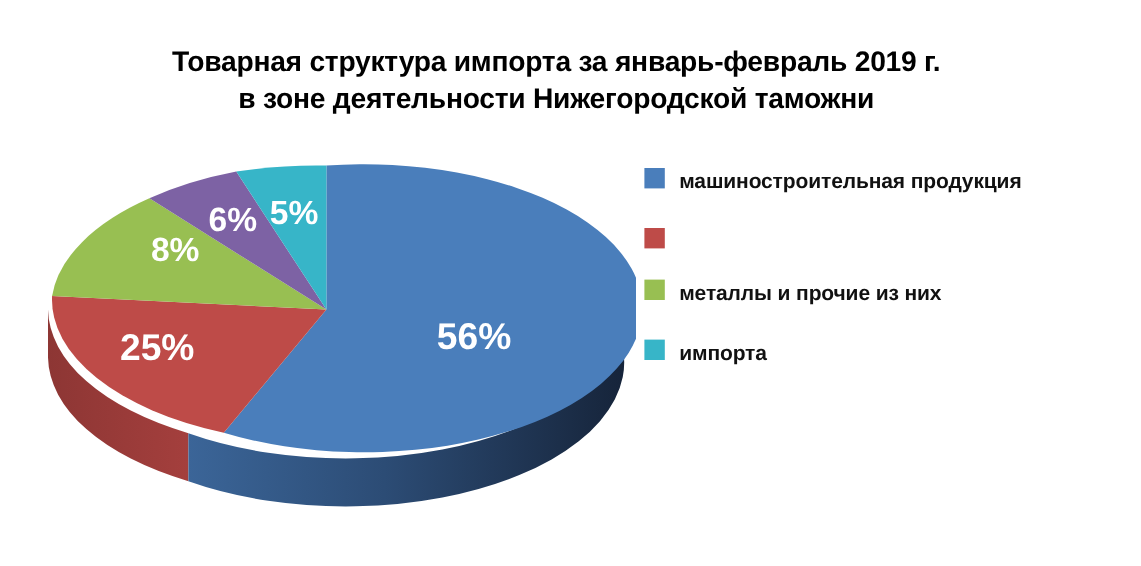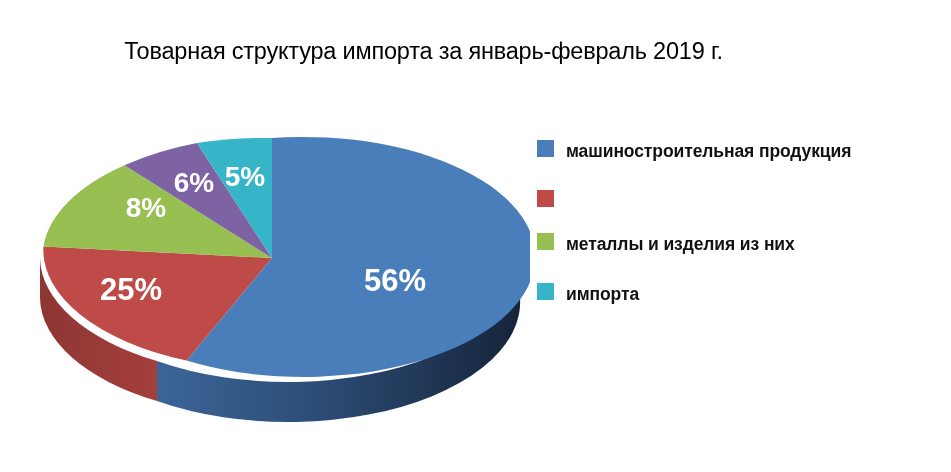--- a/index.html
+++ b/index.html
@@ -19,24 +19,25 @@
     position: absolute;
     inset: 0;
   }
   .title-block {
     position: absolute;
     left: 0;
     top: 36px;
     width: 847px;
     text-align: center;
     color: #000000;
-    font-weight: normal;
+    font-weight: bold;
     font-size: 23.5px;
     line-height: 31px;
     letter-spacing: -0.2px;
+    padding-left: 40px;
   }
   .title-line {
     display: block;
     white-space: nowrap;
   }
   #pie-area {
     position: absolute;
     left: 0;
     top: 120px;
     width: 530px;
@@ -81,20 +82,21 @@
     white-space: pre-line;
   }
 </style>
 </head>
 <body>
 
 <div id="chart-root">
 
   <div class="title-block">
     <span class="title-line">Товарная структура импорта за январь-февраль 2019 г.</span>
+    <span class="title-line">в зоне деятельности Нижегородской таможни</span>
   </div>
 
   <div id="pie-area">
     <svg id="pie-svg" width="530" height="340" viewBox="0 0 530 340">
       <defs>
         <linearGradient id="grad-blue-side" x1="0" y1="0" x2="1" y2="0">
           <stop offset="0%" stop-color="#3b6598"></stop>
           <stop offset="45%" stop-color="#2c4c75"></stop>
           <stop offset="100%" stop-color="#16243a"></stop>
         </linearGradient>
@@ -137,21 +139,21 @@
   <div id="legend">
     <div class="legend-row">
       <span class="legend-swatch" style="background: rgb(74, 126, 187);"></span>
       <span class="legend-label">машиностроительная продукция</span>
     </div>
     <div class="legend-row">
       <span class="legend-swatch" style="background: rgb(190, 75, 72);"></span>
     </div>
     <div class="legend-row">
       <span class="legend-swatch" style="background: rgb(152, 191, 82);"></span>
-      <span class="legend-label">металлы и изделия из них</span>
+      <span class="legend-label">металлы и прочие из них</span>
     </div>
     <div class="legend-row">
       <span class="legend-swatch" style="background: rgb(55, 181, 200);"></span>
       <span class="legend-label">импорта</span>
     </div>
   </div>
 
 </div>
 
 </body></html>

